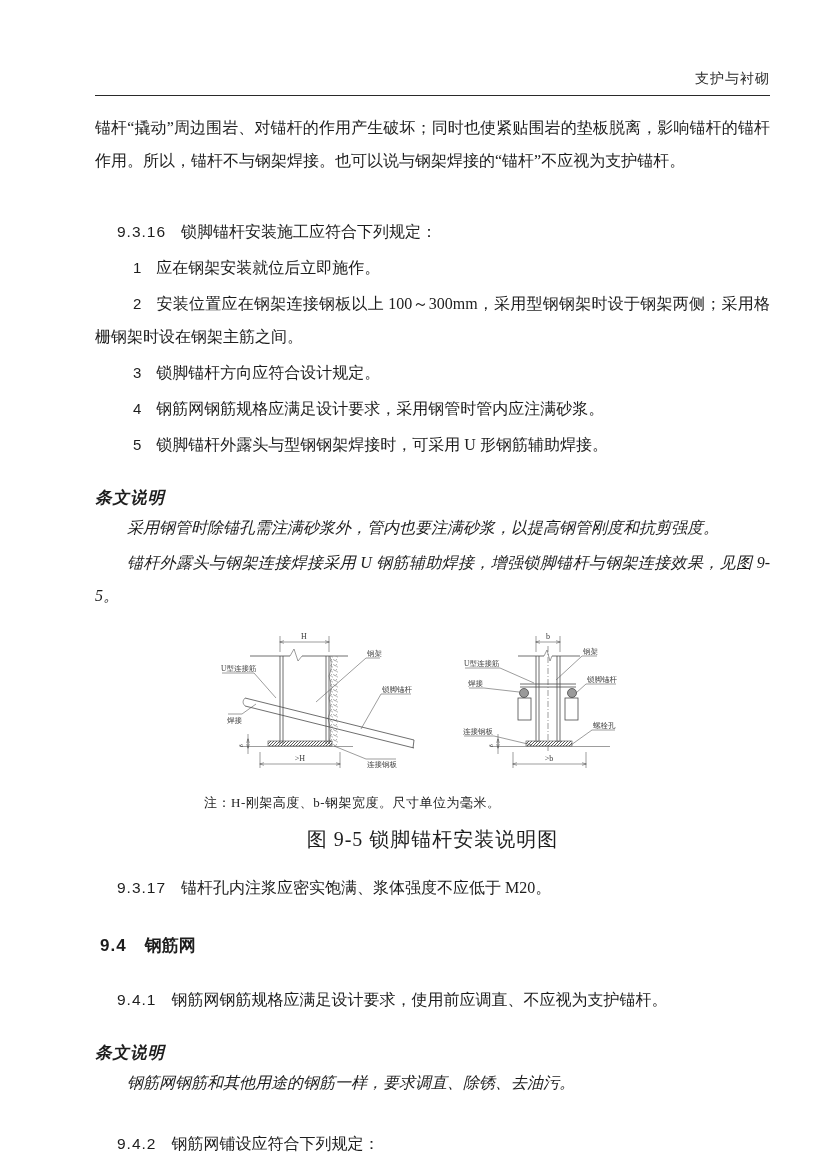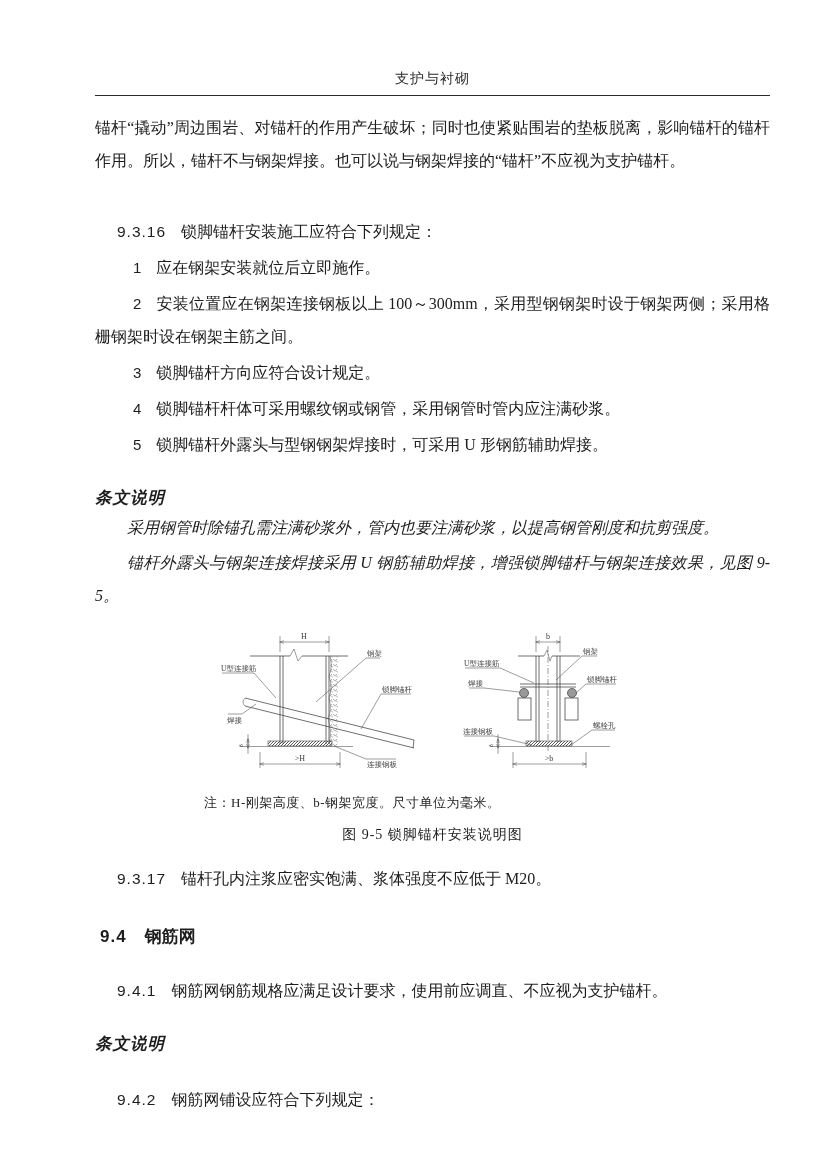--- a/index.html
+++ b/index.html
@@ -8,21 +8,21 @@
     width:826px;height:1169px;
     background:#ffffff;
     margin:0 auto;
     box-sizing:border-box;
     padding:70px 56px 0 95px;
     font-family:"Liberation Serif","DejaVu Serif",serif;
     color:#1d1d1d;
     overflow:hidden;
   }
   .hdr{
-    text-align:center;
+    text-align:right;
     font-size:14px;
     color:#2a2a2a;
     padding-bottom:7px;
     border-bottom:1.6px solid #2a2a2a;
     letter-spacing:1px;
   }
   p{margin:0;}
   .body-text{
     font-size:16px;
     line-height:33px;
@@ -76,21 +76,21 @@
   }
   .fig-note{
     font-size:13px;
     margin-top:6px;
     margin-left:109px;
     text-align:left;
     letter-spacing:0.5px;
   }
   .fig-caption{
     text-align:center;
-    font-size:14px;
+    font-size:20px;
     margin-top:14px;
     letter-spacing:1px;
   }
   .sec-head{
     margin:30px 0 0 5px;
     font-family:"Liberation Sans","DejaVu Sans",sans-serif;
     font-size:17px;
     font-weight:bold;
   }
   .sec-num{margin-right:18px;letter-spacing:1px;}
@@ -109,21 +109,21 @@
   <div class="hdr">支护与衬砌</div>
 
   <p class="body-text intro">锚杆“撬动”周边围岩、对锚杆的作用产生破坏；同时也使紧贴围岩的垫板脱离，影响锚杆的锚杆作用。所以，锚杆不与钢架焊接。也可以说与钢架焊接的“锚杆”不应视为支护锚杆。</p>
 
   <p class="clause"><span class="cnum">9.3.16</span><span>锁脚锚杆安装施工应符合下列规定：</span></p>
 
   <div class="items">
     <p class="item"><span class="inum">1</span><span>应在钢架安装就位后立即施作。</span></p>
     <p class="item"><span class="inum">2</span><span>安装位置应在钢架连接钢板以上 100～300mm，采用型钢钢架时设于钢架两侧；采用格栅钢架时设在钢架主筋之间。</span></p>
     <p class="item"><span class="inum">3</span><span>锁脚锚杆方向应符合设计规定。</span></p>
-    <p class="item"><span class="inum">4</span><span>锁脚锚杆杆体可采用螺纹钢或钢管，采用钢管时管内应注满砂浆。</span></p>
+    <p class="item"><span class="inum">4</span><span>钢筋网钢筋规格应满足设计要求，采用钢管时管内应注满砂浆。</span></p>
     <p class="item"><span class="inum">5</span><span>锁脚锚杆外露头与型钢钢架焊接时，可采用 U 形钢筋辅助焊接。</span></p>
   </div>
 
   <h3 class="commentary-head">条文说明</h3>
   <p class="cpara">采用钢管时除锚孔需注满砂浆外，管内也要注满砂浆，以提高钢管刚度和抗剪强度。</p>
   <p class="cpara">锚杆外露头与钢架连接焊接采用 U 钢筋辅助焊接，增强锁脚锚杆与钢架连接效果，见图 9-5。</p>
 
   <div class="fig-wrap">
     <svg width="430" height="158" viewBox="0 0 430 158">
       <defs>
@@ -231,16 +231,17 @@
     <p class="fig-caption">图 9-5 锁脚锚杆安装说明图</p>
   </div>
 
   <p class="clause" style="margin-top:18px;"><span class="cnum">9.3.17</span><span>锚杆孔内注浆应密实饱满、浆体强度不应低于 M20。</span></p>
 
   <h2 class="sec-head"><span class="sec-num">9.4</span><span>钢筋网</span></h2>
 
   <p class="clause" style="margin-top:26px;"><span class="cnum">9.4.1</span><span>钢筋网钢筋规格应满足设计要求，使用前应调直、不应视为支护锚杆。</span></p>
 
   <h3 class="commentary-head" style="margin-top:26px;">条文说明</h3>
+  <p class="cpara">钢筋网钢筋和其他用途的钢筋一样，要求调直、除锈、去油污。</p>
 
   <p class="clause" style="margin-top:28px;"><span class="cnum">9.4.2</span><span>钢筋网铺设应符合下列规定：</span></p>
 
 </div>
 
 </body></html>

